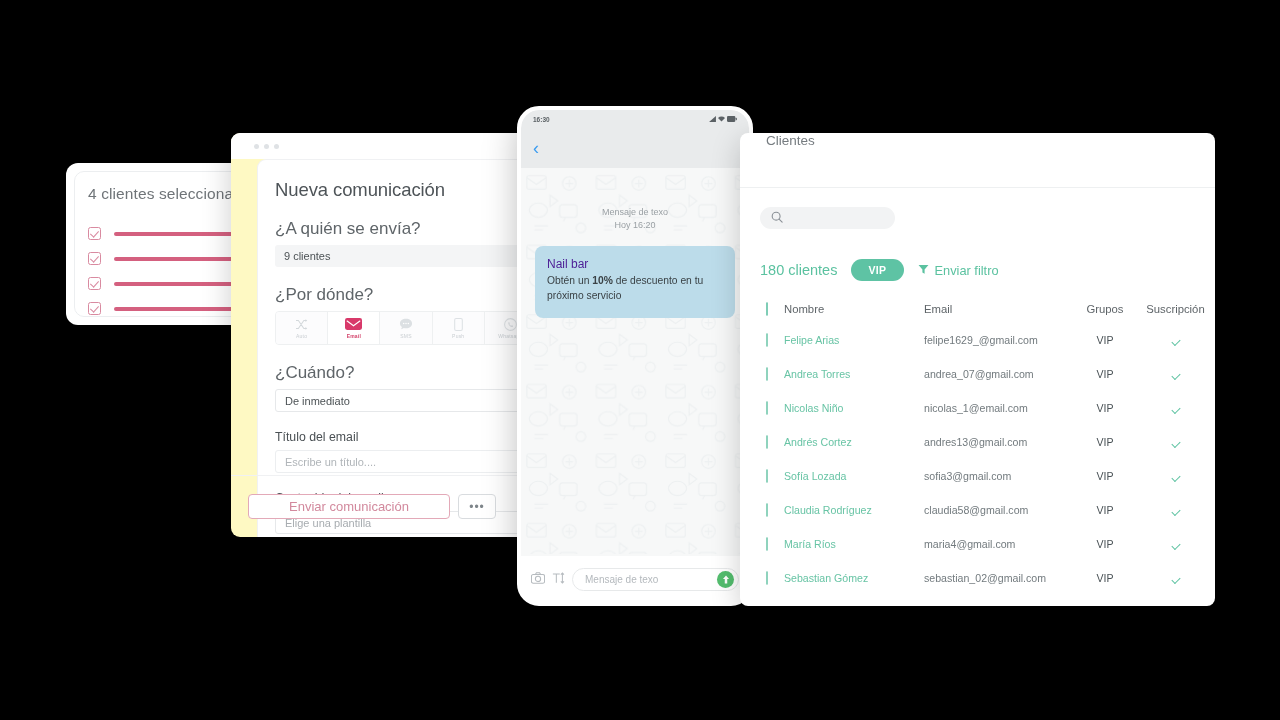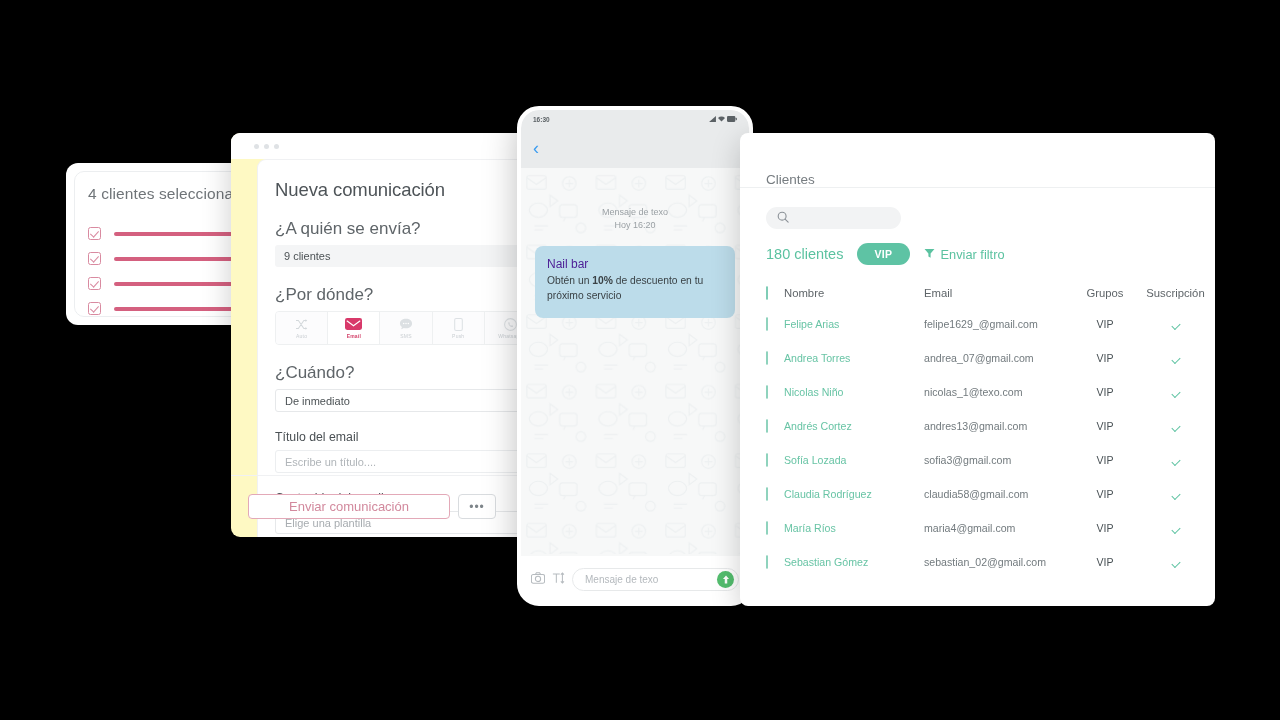--- a/index.html
+++ b/index.html
@@ -186,24 +186,24 @@
   }
 
   
   #clients-panel {
     left: 740px; top: 133px; width: 475px; height: 473px;
     border-radius: 8px; background: #fff;
     box-shadow: 0 8px 30px rgba(0,0,0,.20); overflow: hidden;
   }
   .cp-header {
     height: 55px; border-bottom: 1px solid #eef0f1;
-    display: flex; align-items: flex-end; padding-left: 26px;
+    display: flex; align-items: flex-start; padding-left: 26px;
   }
   .cp-title { font-size: 13.5px; color: #767c80; }
-  .cp-toolbar { padding: 19px 0 0 26px; display: flex; flex-direction: column; gap: 14px; }
+  .cp-toolbar { padding: 19px 0 0 20px; display: flex; flex-direction: column; gap: 30px; }
   .cp-search {
     width: 135px; height: 22px; background: #f2f3f4; border-radius: 11px;
     display: flex; align-items: center; padding-left: 11px;
   }
   .cp-filters { display: flex; align-items: center; gap: 14px; }
   .cp-count { font-size: 14.5px; color: #5bc2a0; font-weight: 400; }
   .cp-vip {
     background: #5ec3a4; color: #fff; font-size: 10.5px; font-weight: 700;
     border-radius: 11px; padding: 5px 17px; letter-spacing: .4px;
   }
@@ -496,21 +496,21 @@
         <tr>
           <td class="col-chk"><span class="chk-box"></span></td>
           <td class="col-name td-name">Andrea Torres</td>
           <td class="col-mail td-mail">andrea_07@gmail.com</td>
           <td class="col-grp td-grp">VIP</td>
           <td class="col-sub"><span class="tick"></span></td>
         </tr>
         <tr>
           <td class="col-chk"><span class="chk-box"></span></td>
           <td class="col-name td-name">Nicolas Niño</td>
-          <td class="col-mail td-mail">nicolas_1@texo.com</td>
+          <td class="col-mail td-mail">nicolas_1@email.com</td>
           <td class="col-grp td-grp">VIP</td>
           <td class="col-sub"><span class="tick"></span></td>
         </tr>
         <tr>
           <td class="col-chk"><span class="chk-box"></span></td>
           <td class="col-name td-name">Andrés Cortez</td>
           <td class="col-mail td-mail">andres13@gmail.com</td>
           <td class="col-grp td-grp">VIP</td>
           <td class="col-sub"><span class="tick"></span></td>
         </tr>

